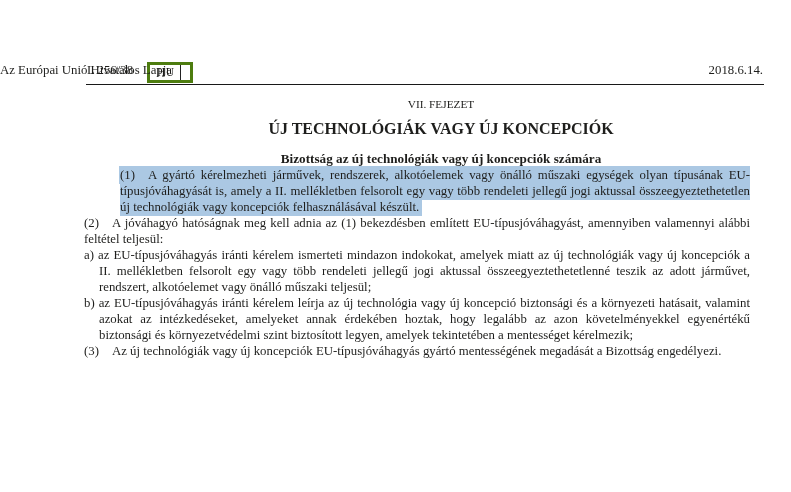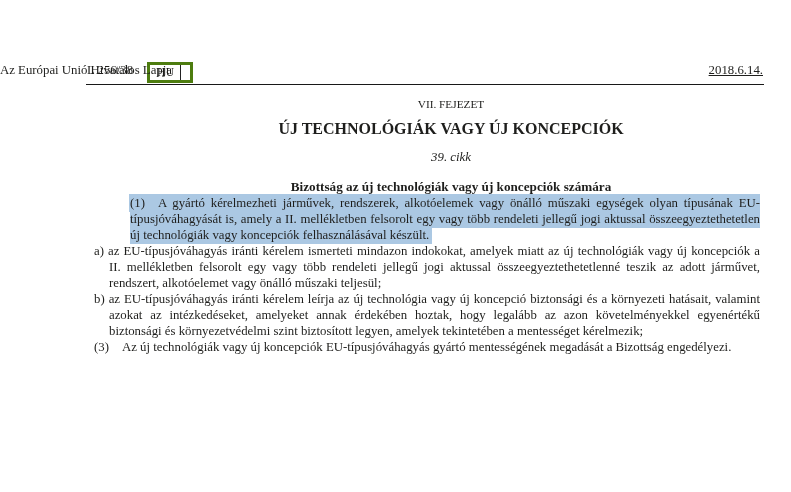--- a/index.html
+++ b/index.html
@@ -7,36 +7,36 @@
     width:791px; height:492px;
     background:#ffffff;
     position:relative;
     font-family:"Liberation Serif","DejaVu Serif",serif;
     color:#1e1e1c;
     overflow:hidden;
   }
   .hdr-item { position:absolute; top:63px; font-size:12.8px; white-space:nowrap; }
   .page-number { left:87px; }
   .journal-title { left:0; right:18px; text-align:left; }
-  .hdr-date { right:28px;text-decoration:underline; }
+  .hdr-date { right:28px; }
   .hu-box {
     position:absolute; left:147px; top:62px;
     border:3px solid #4d7c0f;
     height:15px;
     display:inline-flex; align-items:center;
     font-size:11.5px;
   }
   .hu-label { padding:0 5px 1px 7px; letter-spacing:0.5px; }
   .hu-spacer { width:9px; height:100%; border-left:1px solid #222; }
   .header-rule {
     position:absolute; left:86px; right:27px; top:84px;
     border-top:1.5px solid #181818; height:0;
   }
   .content {
-    position:absolute; left:94px; top:85px; width:666px;
+    position:absolute; left:84px; top:85px; width:666px;
     font-size:12.8px; line-height:16px;
     text-align:justify;
   }
   .center-h { text-align:center; position:relative; left:24px; margin:0; font-weight:normal; }
   .chapter-label { margin-top:11px; font-size:11.3px; }
   .chapter-title { margin-top:9px;  font-size:16px; font-weight:bold; }
   .article-label { margin-top:12px; font-style:italic; }
   .article-title { margin-top:14px; font-size:13.2px; font-weight:bold; }
   p.para, p.item { margin:0; }
   .mt13 { margin-top:13px;padding-left:36px; }
@@ -67,26 +67,26 @@
 <div class="hdr-item hdr-date">2018.6.14.</div>
 
 <div class="header-rule"></div>
 
 <div class="content">
 
   <h3 class="center-h chapter-label">VII. FEJEZET</h3>
 
   <h2 class="center-h chapter-title">ÚJ TECHNOLÓGIÁK VAGY ÚJ KONCEPCIÓK</h2>
 
-  <h4 class="center-h article-label">39. cikk</h4>
 
   <h2 class="center-h article-title">Bizottság az új technológiák vagy új koncepciók számára</h2>
 
   <p class="para mt13"><span class="hl"><span class="pnum">(1)</span><span>A gyártó kérelmezheti járművek, rendszerek, alkotóelemek vagy önálló műszaki egységek olyan típusának EU-típusjóváhagyását is, amely a II. mellékletben felsorolt egy vagy több rendeleti jellegű jogi aktussal összeegyeztethetetlen új technológiák vagy koncepciók felhasználásával készült.</span></span></p>
 
+  <p class="para mt16"><span class="pnum">(2)</span><span>A jóváhagyó hatóságnak meg kell adnia az (1) bekezdésben említett EU-típusjóváhagyást, amennyiben valamennyi alábbi feltétel teljesül:</span></p>
 
   <p class="item mt7"><span class="inum">a)</span><span>az EU-típusjóváhagyás iránti kérelem ismerteti mindazon indokokat, amelyek miatt az új technológiák vagy új koncepciók a II. mellékletben felsorolt egy vagy több rendeleti jellegű jogi aktussal összeegyeztethetetlenné teszik az adott járművet, rendszert, alkotóelemet vagy önálló műszaki teljesül;</span></p>
 
   <p class="item mt7"><span class="inum">b)</span><span>az EU-típusjóváhagyás iránti kérelem leírja az új technológia vagy új koncepció biztonsági és a környezeti hatásait, valamint azokat az intézkedéseket, amelyeket annak érdekében hoztak, hogy legalább az azon követelményekkel egyenértékű biztonsági és környezetvédelmi szint biztosított legyen, amelyek tekintetében a mentességet kérelmezik;</span></p>
 
 
   <p class="para mt6"><span class="pnum">(3)</span><span>Az új technológiák vagy új koncepciók EU-típusjóváhagyás gyártó mentességének megadását a Bizottság engedélyezi.</span></p>
 
 </div>
 

